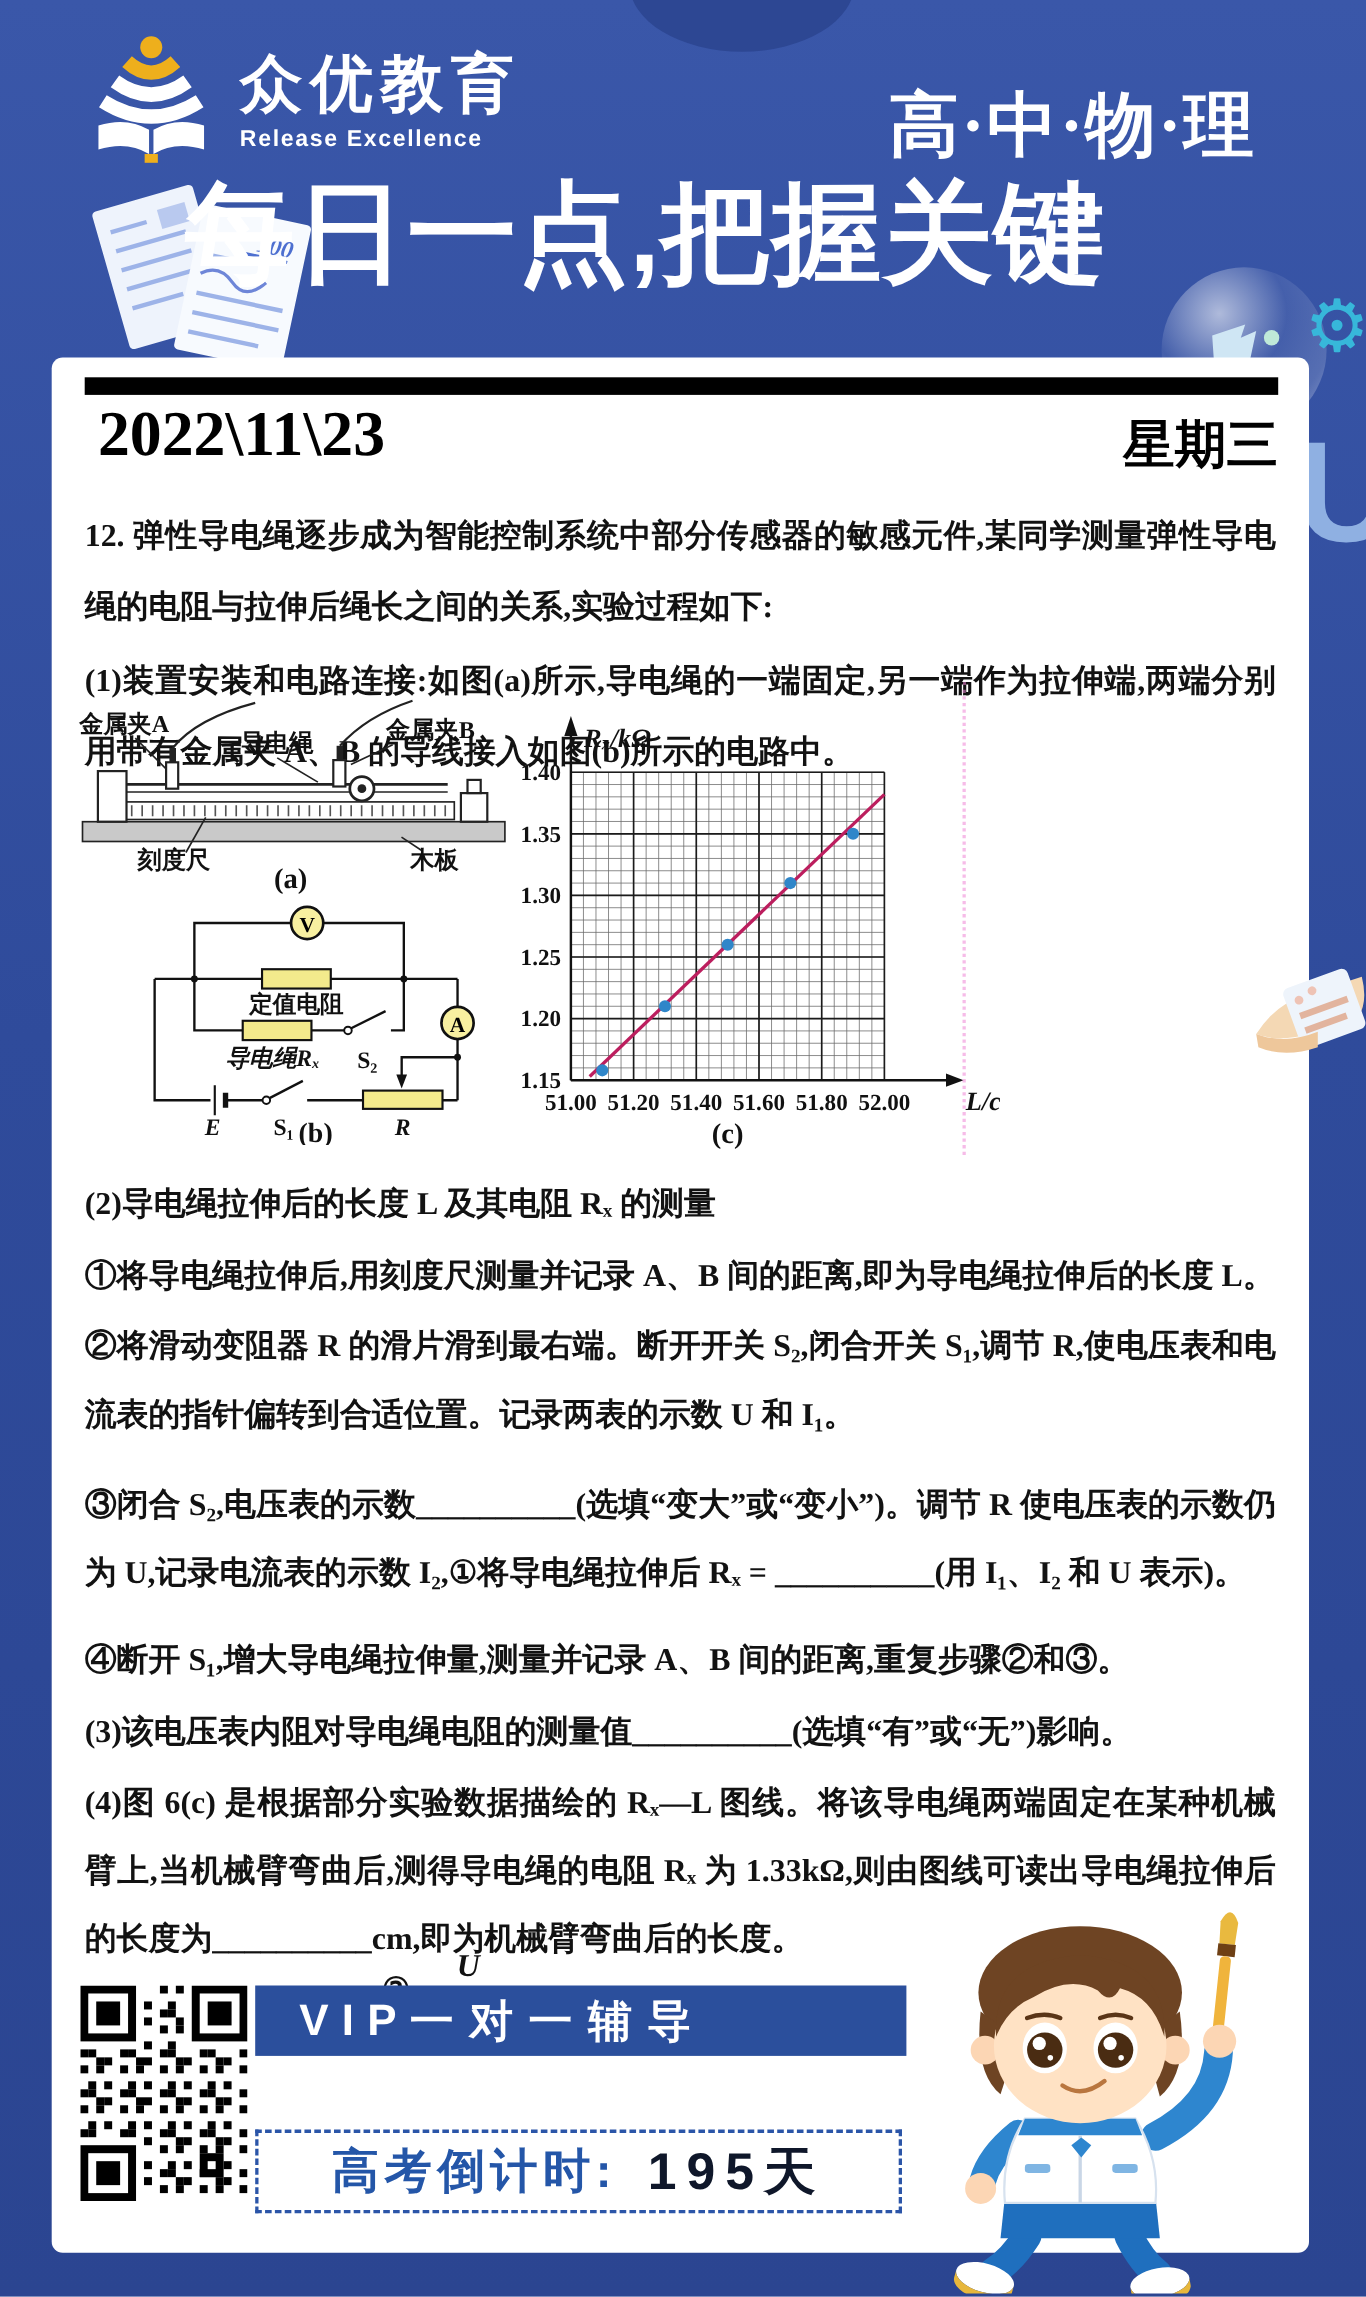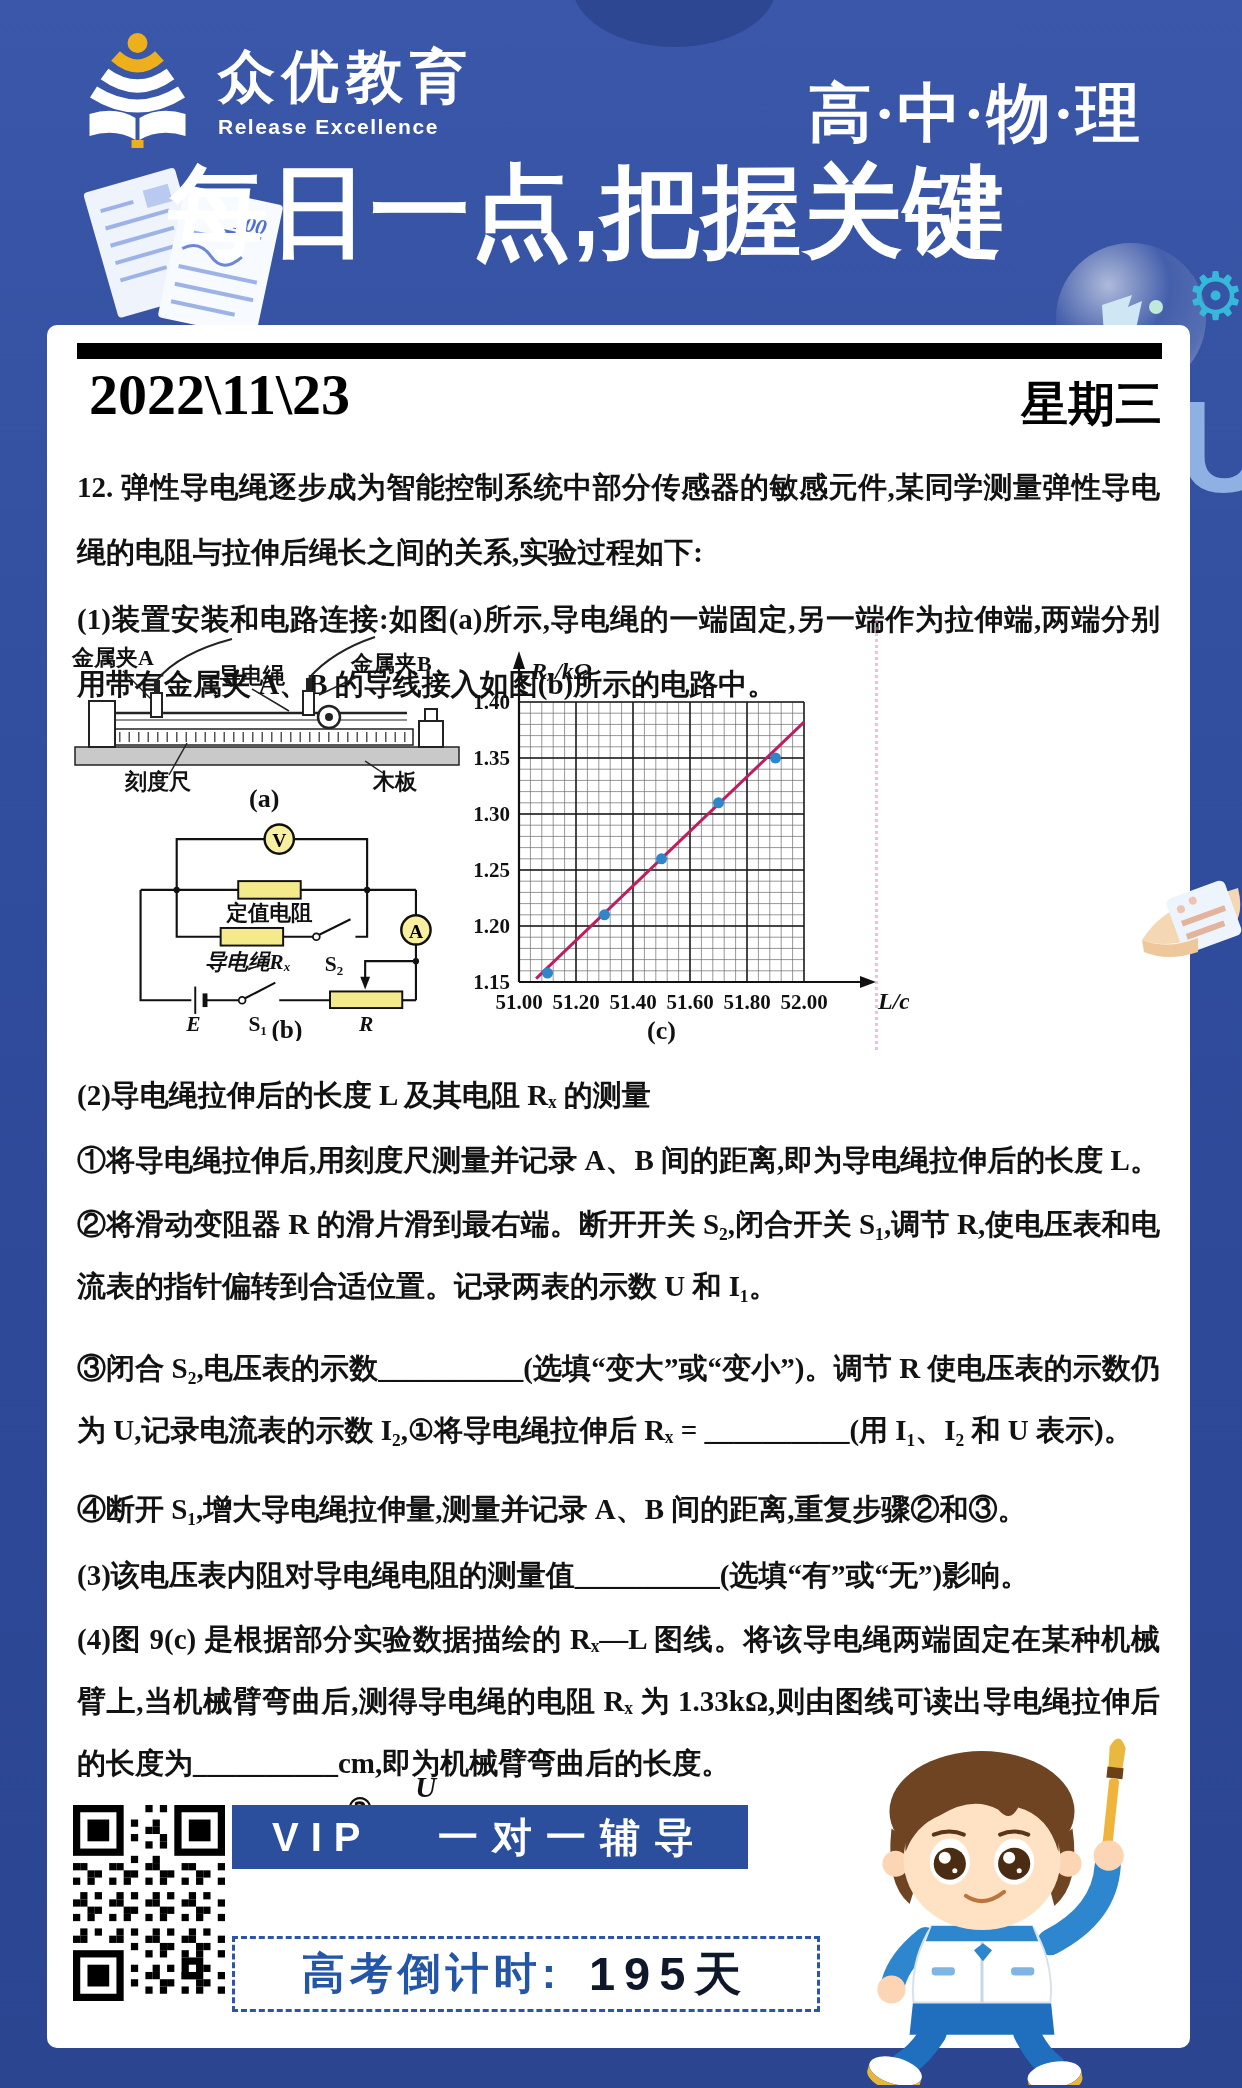--- a/index.html
+++ b/index.html
@@ -50,22 +50,22 @@
   .ans{position:absolute;top:1487px;font-family:"Liberation Serif",serif;font-weight:700;
        font-size:29px;color:#111;white-space:nowrap;}
   .ans-tag{left:30px;color:#2456a8;font-weight:900;}
   .ans-1{left:188px;} .ans-3{left:488px;} .ans-4{left:580px;}
   .ans-2{left:300px;top:1446px;display:flex;align-items:center;gap:8px;}
   .frac{display:inline-block;text-align:center;font-style:italic;}
   .frac .num{display:block;border-bottom:3px solid #111;padding:0 14px 3px;}
   .frac .den{display:block;padding-top:3px;}
   
   .qr{position:absolute;left:26px;top:1480px;width:152px;height:196px;}
-  .vip{position:absolute;left:185px;top:1480px;width:516px;height:64px;background:#2b4f9c;
-       display:flex;align-items:center;justify-content:space-between;padding:0 40px;box-sizing:border-box;}
+  .vip{position:absolute;left:185px;top:1480px;width:592px;height:64px;background:#2b4f9c;
+       display:flex;align-items:center;padding:0 40px;box-sizing:border-box;}
   .vip-l{color:#fff;font-weight:900;font-size:40px;letter-spacing:12px;}
   .vip-r{color:#fff;font-weight:900;font-size:40px;letter-spacing:14px;}
   .scan{position:absolute;left:185px;top:1551px;width:592px;text-align:center;color:#0c0c0c;
         font-weight:900;font-size:40px;letter-spacing:13px;white-space:nowrap;}
   .count{position:absolute;left:185px;top:1611px;width:588px;height:76px;border:3px dashed #2b55a8;
          display:flex;align-items:center;justify-content:center;gap:28px;box-sizing:border-box;}
   .count-label{color:#2456a8;font-weight:900;font-size:43px;letter-spacing:5px;}
   .count-value{color:#0f172a;font-weight:900;font-size:47px;letter-spacing:9px;}
   .mascot{position:absolute;left:810px;top:1733px;width:348px;height:352px;z-index:3;}
 </style>
@@ -306,21 +306,21 @@
         <text x="222.5" y="422" text-anchor="middle" class="cap">(c)</text>
       </svg>
     <div class="artifact"></div>
 
     <div class="para" style="top:738px">(2)导电绳拉伸后的长度 L 及其电阻 Rₓ 的测量</div>
     <div class="para" style="top:803px">①将导电绳拉伸后,用刻度尺测量并记录 A、B 间的距离,即为导电绳拉伸后的长度 L。</div>
     <div class="para" style="top:868px;line-height:62px">②将滑动变阻器 R 的滑片滑到最右端。断开开关 S₂,闭合开关 S₁,调节 R,使电压表和电流表的指针偏转到合适位置。记录两表的示数 U 和 I₁。</div>
     <div class="para" style="top:1012px;line-height:62px">③闭合 S₂,电压表的示数__________(选填“变大”或“变小”)。调节 R 使电压表的示数仍为 U,记录电流表的示数 I₂,①将导电绳拉伸后 Rₓ = __________(用 I₁、I₂ 和 U 表示)。</div>
     <div class="para" style="top:1152px">④断开 S₁,增大导电绳拉伸量,测量并记录 A、B 间的距离,重复步骤②和③。</div>
     <div class="para" style="top:1218px">(3)该电压表内阻对导电绳电阻的测量值__________(选填“有”或“无”)影响。</div>
-    <div class="para" style="top:1283px;line-height:62px">(4)图 9(c) 是根据部分实验数据描绘的 Rₓ—L 图线。将该导电绳两端固定在某种机械臂上,当机械臂弯曲后,测得导电绳的电阻 Rₓ 为 1.33kΩ,则由图线可读出导电绳拉伸后的长度为__________cm,即为机械臂弯曲后的长度。</div>
+    <div class="para" style="top:1283px;line-height:62px">(4)图 6(c) 是根据部分实验数据描绘的 Rₓ—L 图线。将该导电绳两端固定在某种机械臂上,当机械臂弯曲后,测得导电绳的电阻 Rₓ 为 1.33kΩ,则由图线可读出导电绳拉伸后的长度为__________cm,即为机械臂弯曲后的长度。</div>
 
     <span class="ans ans-tag">【答案】</span>
     <span class="ans ans-1">①. 变小</span>
     <span class="ans ans-2">
       <span>②.</span>
       <span class="frac">
         <span class="num">U</span>
         <span class="den">I₂ − I₁</span>
       </span>
     </span>

